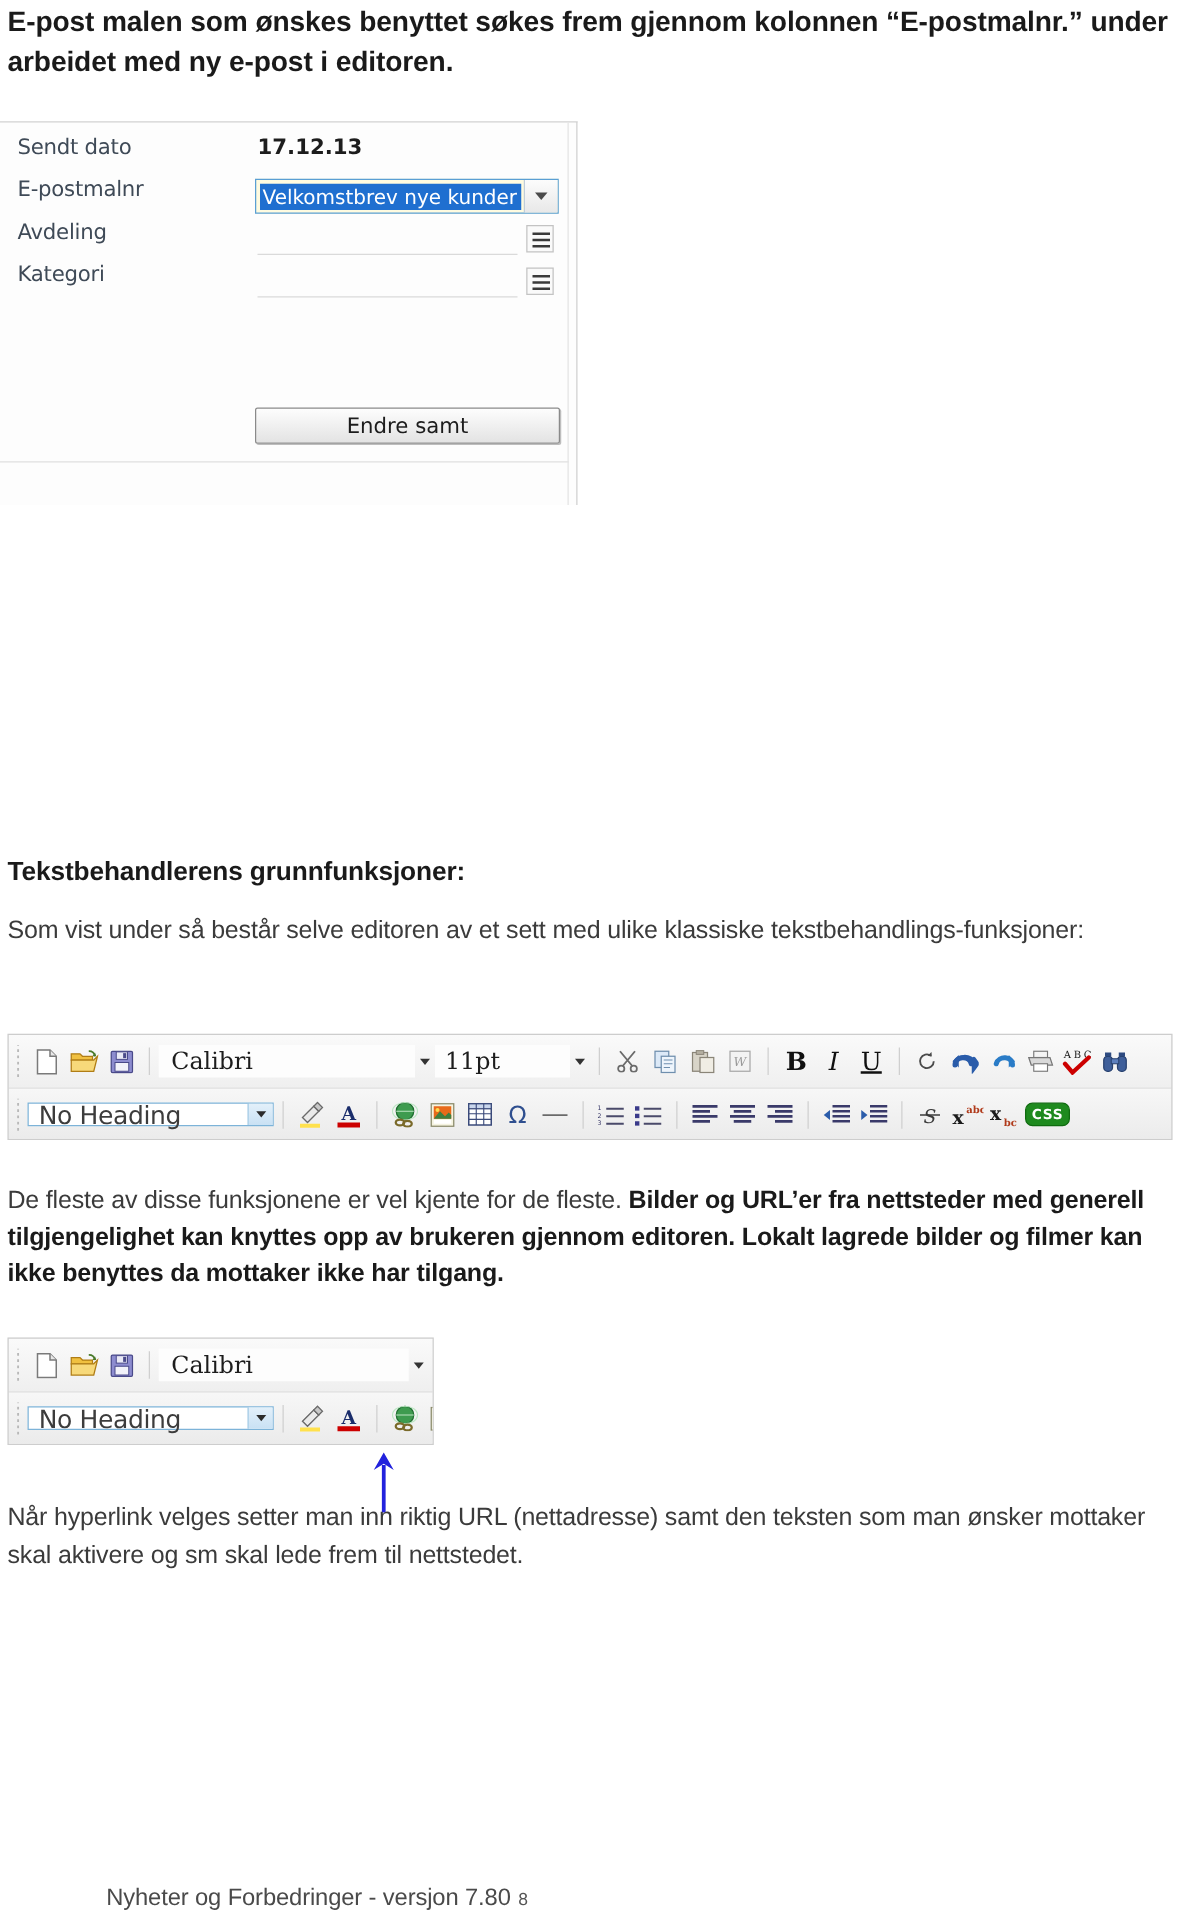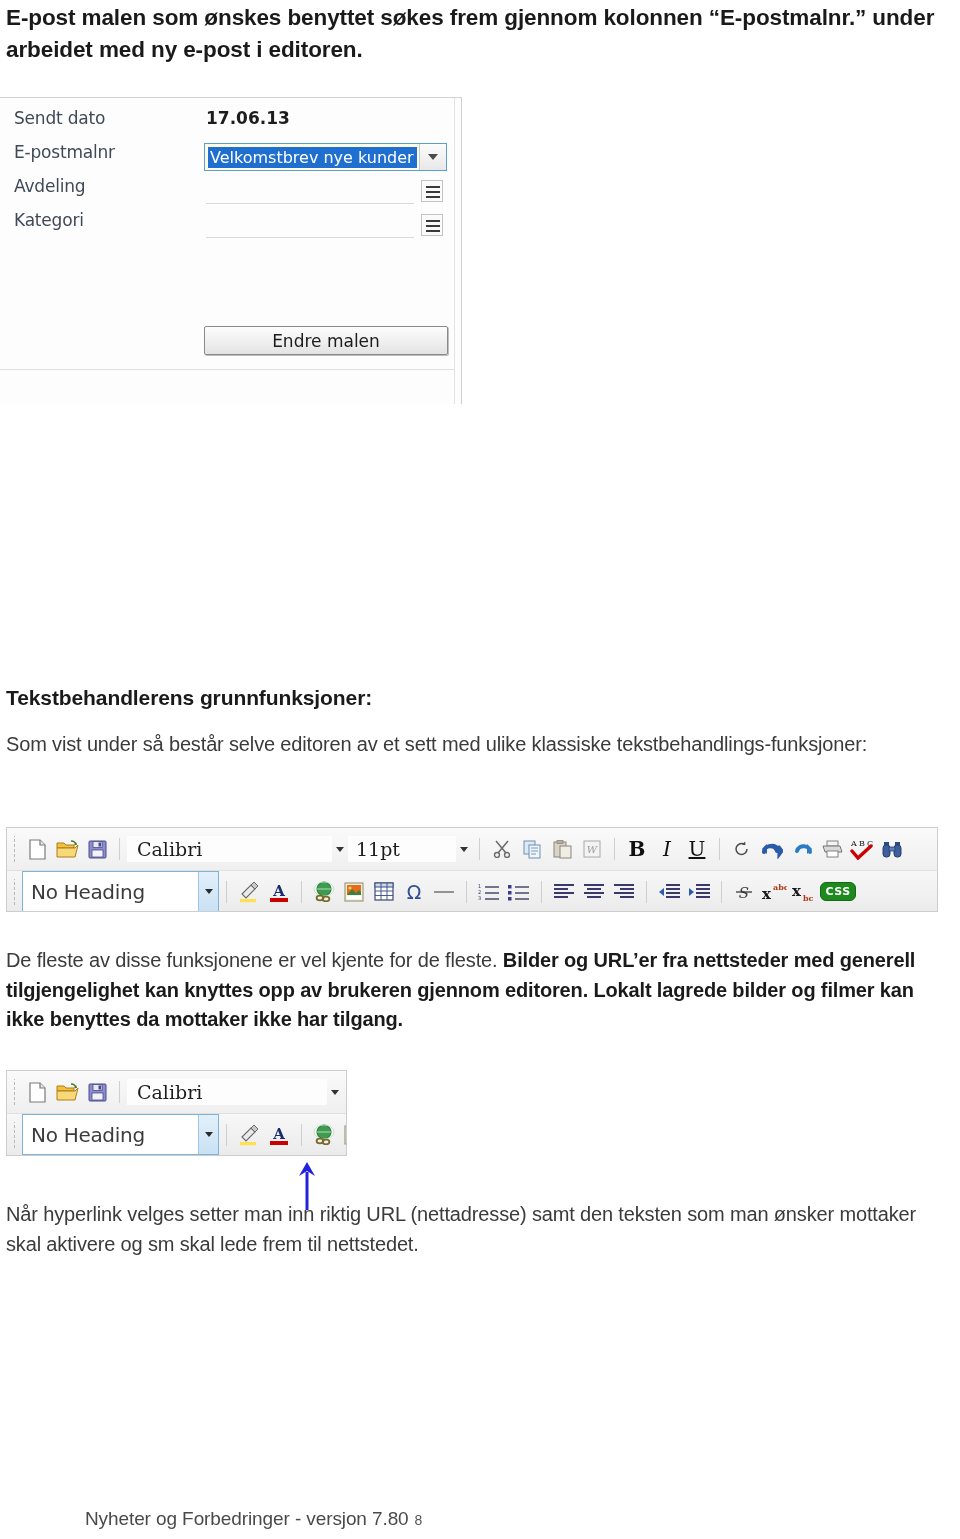--- a/index.html
+++ b/index.html
@@ -308,21 +308,21 @@
     justify-content: center;
   }
   .mini-caret span {
     width: 0; height: 0;
     border-left: 4px solid transparent;
     border-right: 4px solid transparent;
     border-top: 5px solid #333;
   }
   .heading-box {
     width: 197px;
-    height: 41px;
+    height: 19px;
     border: 1px solid #7db3d8;
     background: #ffffff;
     display: flex;
     align-items: center;
     box-sizing: border-box;
     flex: none;
   }
   .heading-box .txt {
     flex: 1;
     padding-left: 8px;
@@ -385,21 +385,21 @@
 
 <div class="page">
 
   <div class="intro">E-post malen som ønskes benyttet søkes frem gjennom kolonnen “E-postmalnr.” under arbeidet med ny e-post i editoren.</div>
 
   <div class="form-shot">
     <div class="form-rows">
 
       <div class="frow">
         <div class="flabel">Sendt dato</div>
-        <div class="fvalue-static">17.06.13</div>
+        <div class="fvalue-static">17.12.13</div>
       </div>
 
 
 
       <div class="frow">
         <div class="flabel">E-postmalnr</div>
         <div class="combo">
           <div class="combo-text">Velkomstbrev nye kunder</div>
           <div class="combo-caret">
               <span></span>
@@ -426,21 +426,21 @@
           <div class="hamb">
               <i></i>
               <i></i>
               <i></i>
             </div>
         </div>
       </div>
 
     </div>
 
-    <div class="endre-btn">Endre malen</div>
+    <div class="endre-btn">Endre samt</div>
     <div class="form-bottom-sep"></div>
   </div>
 
   <div class="section-head">Tekstbehandlerens grunnfunksjoner:</div>
 
   <div class="para para-intro2">Som vist under så består selve editoren av et sett med ulike klassiske tekstbehandlings-funksjoner:</div>
 
   <div class="tb-shot tb-big">
 
     <div class="tb-row">

